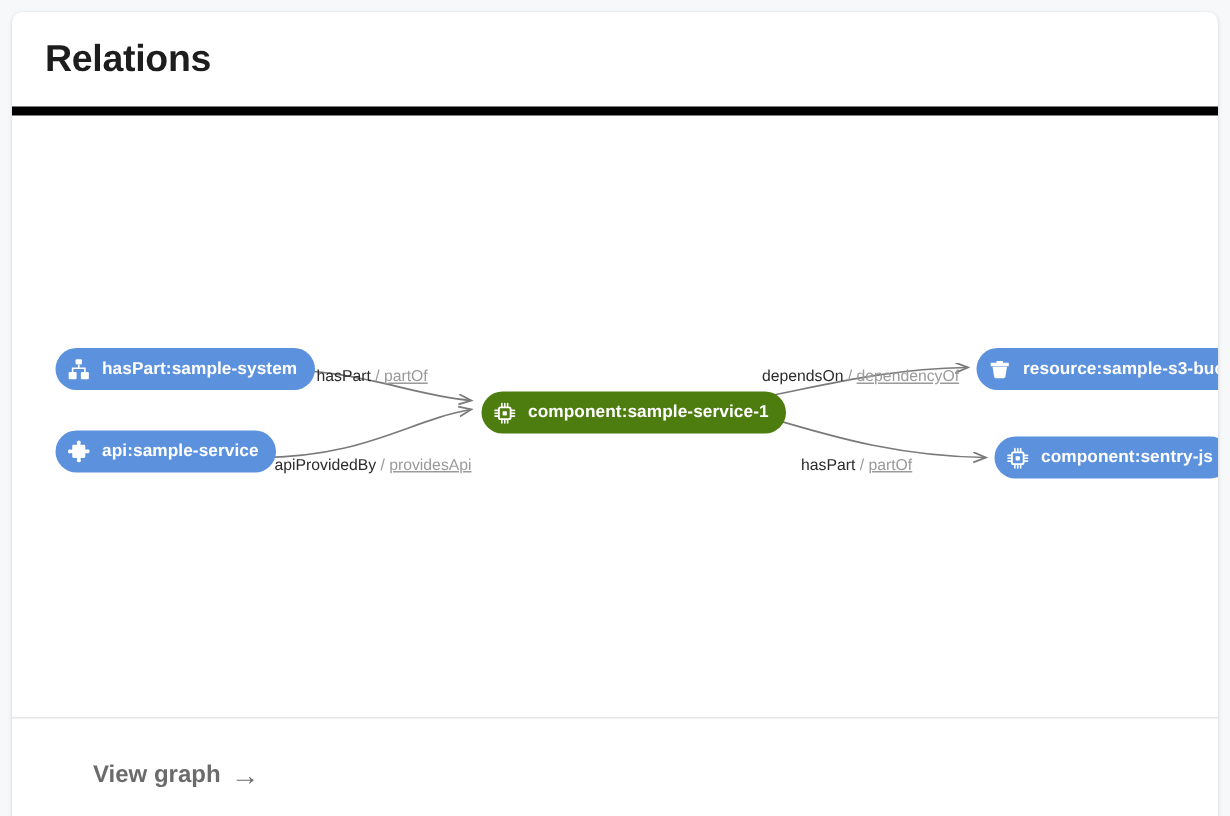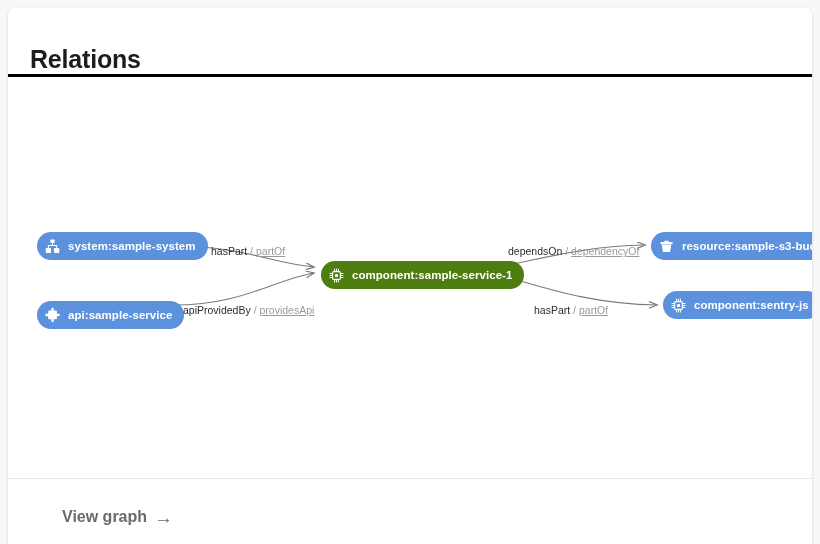--- a/index.html
+++ b/index.html
@@ -21,23 +21,23 @@
     width: 804px;
     height: 548px;
     background: #ffffff;
     border-radius: 7px;
     box-shadow: 0 1px 3px rgba(0,0,0,0.14), 0 1px 1px rgba(0,0,0,0.08);
     box-sizing: border-box;
     overflow: hidden;
   }
   .card-header {
     height: 69px;
-    border-bottom: 3px solid #000000;
+    border-bottom: 6px solid #000000;
     display: flex;
-    align-items: flex-end;
+    align-items: center;
     padding-left: 22px;
     box-sizing: border-box;
   }
   .card-title {
     font-size: 25px;
     font-weight: bold;
     color: #1d1d1d;
     letter-spacing: -0.2px;
   }
   .card-body {
@@ -154,24 +154,24 @@
       <path d="M 488 197 C 530 208, 578 227, 649 228" fill="none" stroke="#7a7a7a" stroke-width="1.1" marker-end="url(#arrowhead)"></path>
     </svg>
 
     <div class="node node-blue" style="left:29px; top:155px;">
       <svg class="node-icon" viewBox="0 0 24 24">
         <rect x="9" y="2" width="6" height="5" rx="1" fill="#ffffff"></rect>
         <rect x="2.5" y="14" width="7.5" height="7" rx="1" fill="#ffffff"></rect>
         <rect x="14" y="14" width="7.5" height="7" rx="1" fill="#ffffff"></rect>
         <path d="M12 7.4 V10.6 M6.2 14 V10.6 H17.8 V14" fill="none" stroke="#ffffff" stroke-width="1.5"></path>
       </svg>
-      <span class="node-label">system:sample-system</span>
-    </div>
-
-    <div class="node node-blue" style="left:29px; top:224px;">
+      <span class="node-label">hasPart:sample-system</span>
+    </div>
+
+    <div class="node node-blue" style="left:29px; top:210px;">
       <svg class="node-icon" viewBox="0 0 24 24">
         <path d="M10 2.4a2.1 2.1 0 0 1 4 0c0 .8-.5 1.2-.5 1.8 0 .5.4.8.9.8h2.6c.7 0 1.2.5 1.2 1.2v2.5c0 .5.3.9.8.9.6 0 1-.5 1.8-.5a2.1 2.1 0 0 1 0 4c-.8 0-1.2-.5-1.8-.5-.5 0-.8.4-.8.9v2.6c0 .7-.5 1.2-1.2 1.2h-2.5c-.5 0-.9.3-.9.8 0 .6.5 1 .5 1.8a2.1 2.1 0 0 1-4 0c0-.8.5-1.2.5-1.8 0-.5-.4-.8-.9-.8H7.1c-.7 0-1.2-.5-1.2-1.2v-2.5c0-.5-.3-.9-.8-.9-.6 0-1 .5-1.8.5a2.1 2.1 0 0 1 0-4c.8 0 1.2.5 1.8.5.5 0 .8-.4.8-.9V6.2c0-.7.5-1.2 1.2-1.2h2.6c.5 0 .9-.3.9-.8 0-.6-.5-1-.5-1.8z" fill="#ffffff"></path>
       </svg>
       <span class="node-label">api:sample-service</span>
     </div>
 
     <div class="node node-pink" style="left:313px; top:184px;">
       <svg class="node-icon" viewBox="0 0 24 24">
         <rect x="6.5" y="6.5" width="11" height="11" rx="1.6" fill="none" stroke="#ffffff" stroke-width="1.7"></rect>
         <rect x="10" y="10" width="4" height="4" rx="0.6" fill="#ffffff"></rect>

